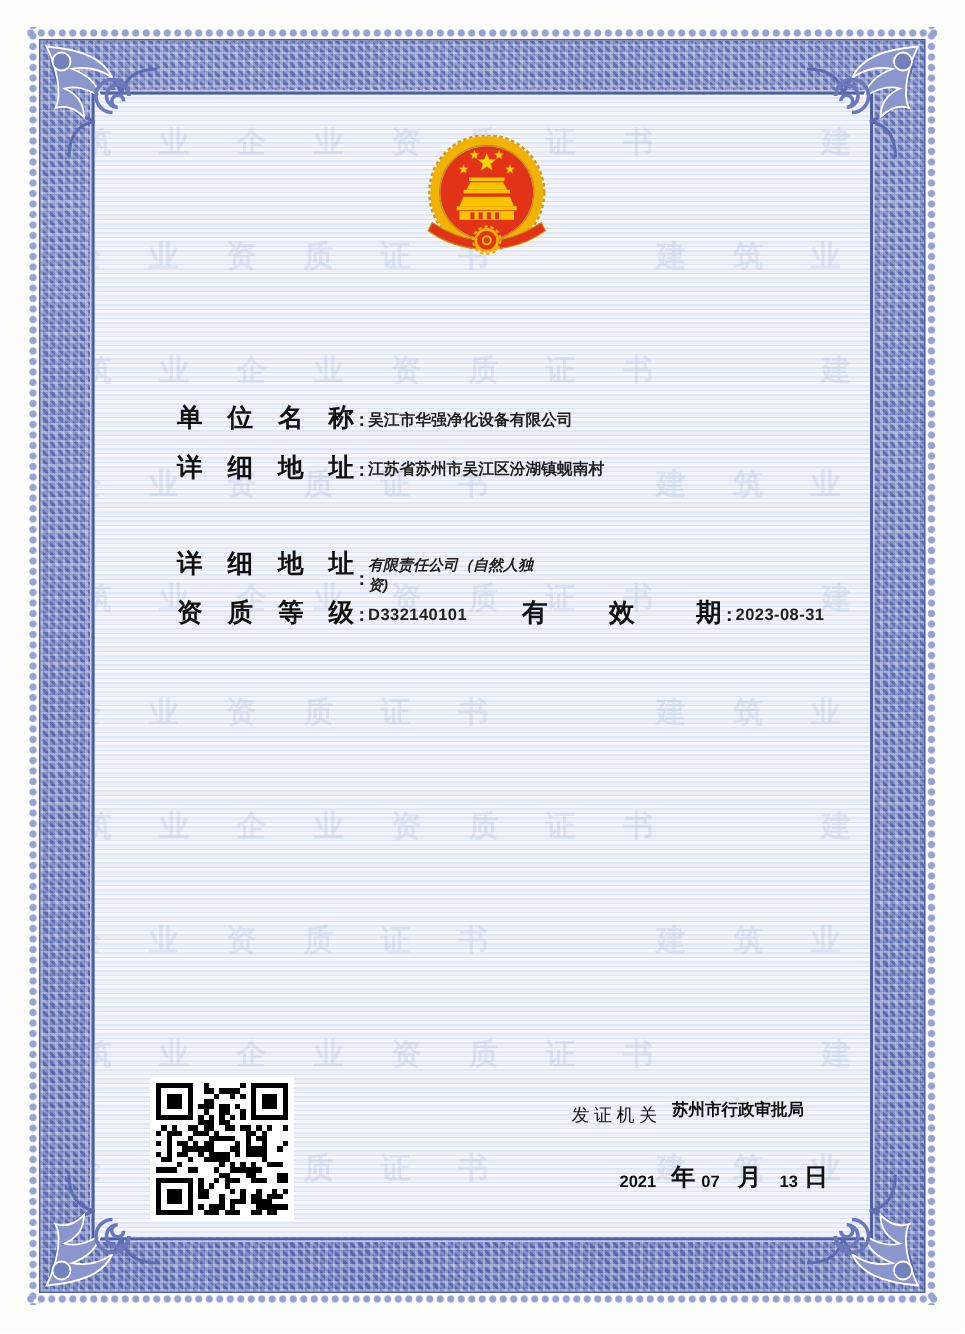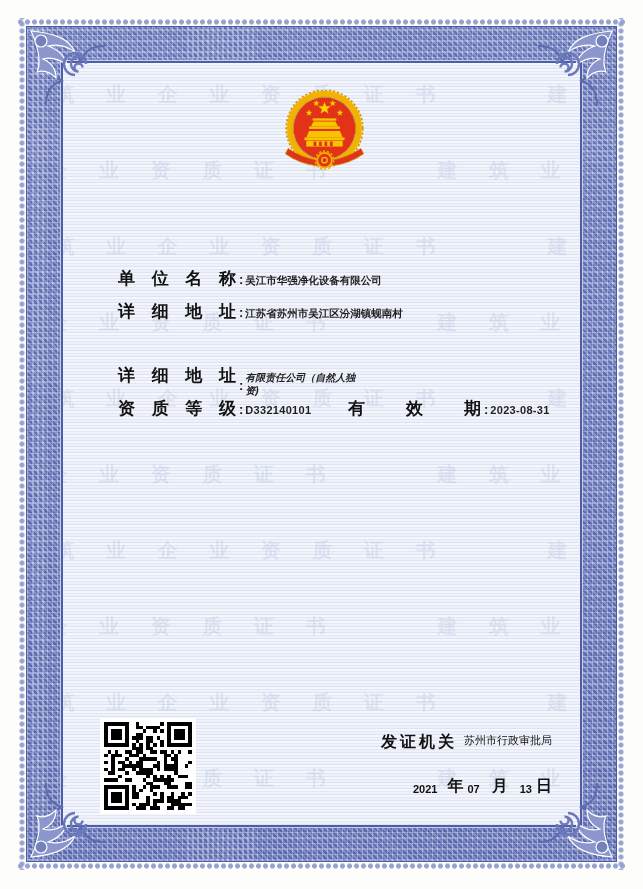--- a/index.html
+++ b/index.html
@@ -74,22 +74,22 @@
   .rgrp { position:absolute; left:230px; top:0; white-space:nowrap; }
   .rlbl { display:inline-block; width:133px; vertical-align:top;
     font-size:17px; font-weight:bold; color:#111; line-height:1.2;
     text-align:justify; text-align-last:justify; text-justify:inter-character; }
   
   .qr { position:absolute; left:37px; top:655px; width:96px; height:96px; background:#ffffff; padding:4px; }
   .qr svg { display:block; width:100%; height:100%; shape-rendering:crispEdges; }
   
   .issuer { position:absolute; left:318px; top:669px; width:240px; color:#111; }
   .issuer-line1 { display:flex; align-items:flex-end; gap:7px; }
-  .issuer-label { font-size:16px; font-weight:bold; letter-spacing:3px; }
-  .issuer-value { font-size:11px; font-weight:normal; padding-bottom:5px; }
+  .issuer-label { font-size:12px; font-weight:normal; letter-spacing:3px; }
+  .issuer-value { font-size:11px; font-weight:bold; padding-bottom:5px; }
   .date-line { display:flex; align-items:flex-end; margin-top:23px; margin-left:32px; }
   .date-num { font-size:11px; font-weight:bold; padding-bottom:2px; }
   .date-unit { font-size:16px; font-weight:bold; }
   .g10{margin-left:10px;} .g12{margin-left:12px;} .g16{margin-left:4px;}
 </style>
 </head>
 <body>
 
 <div class="page">
 

